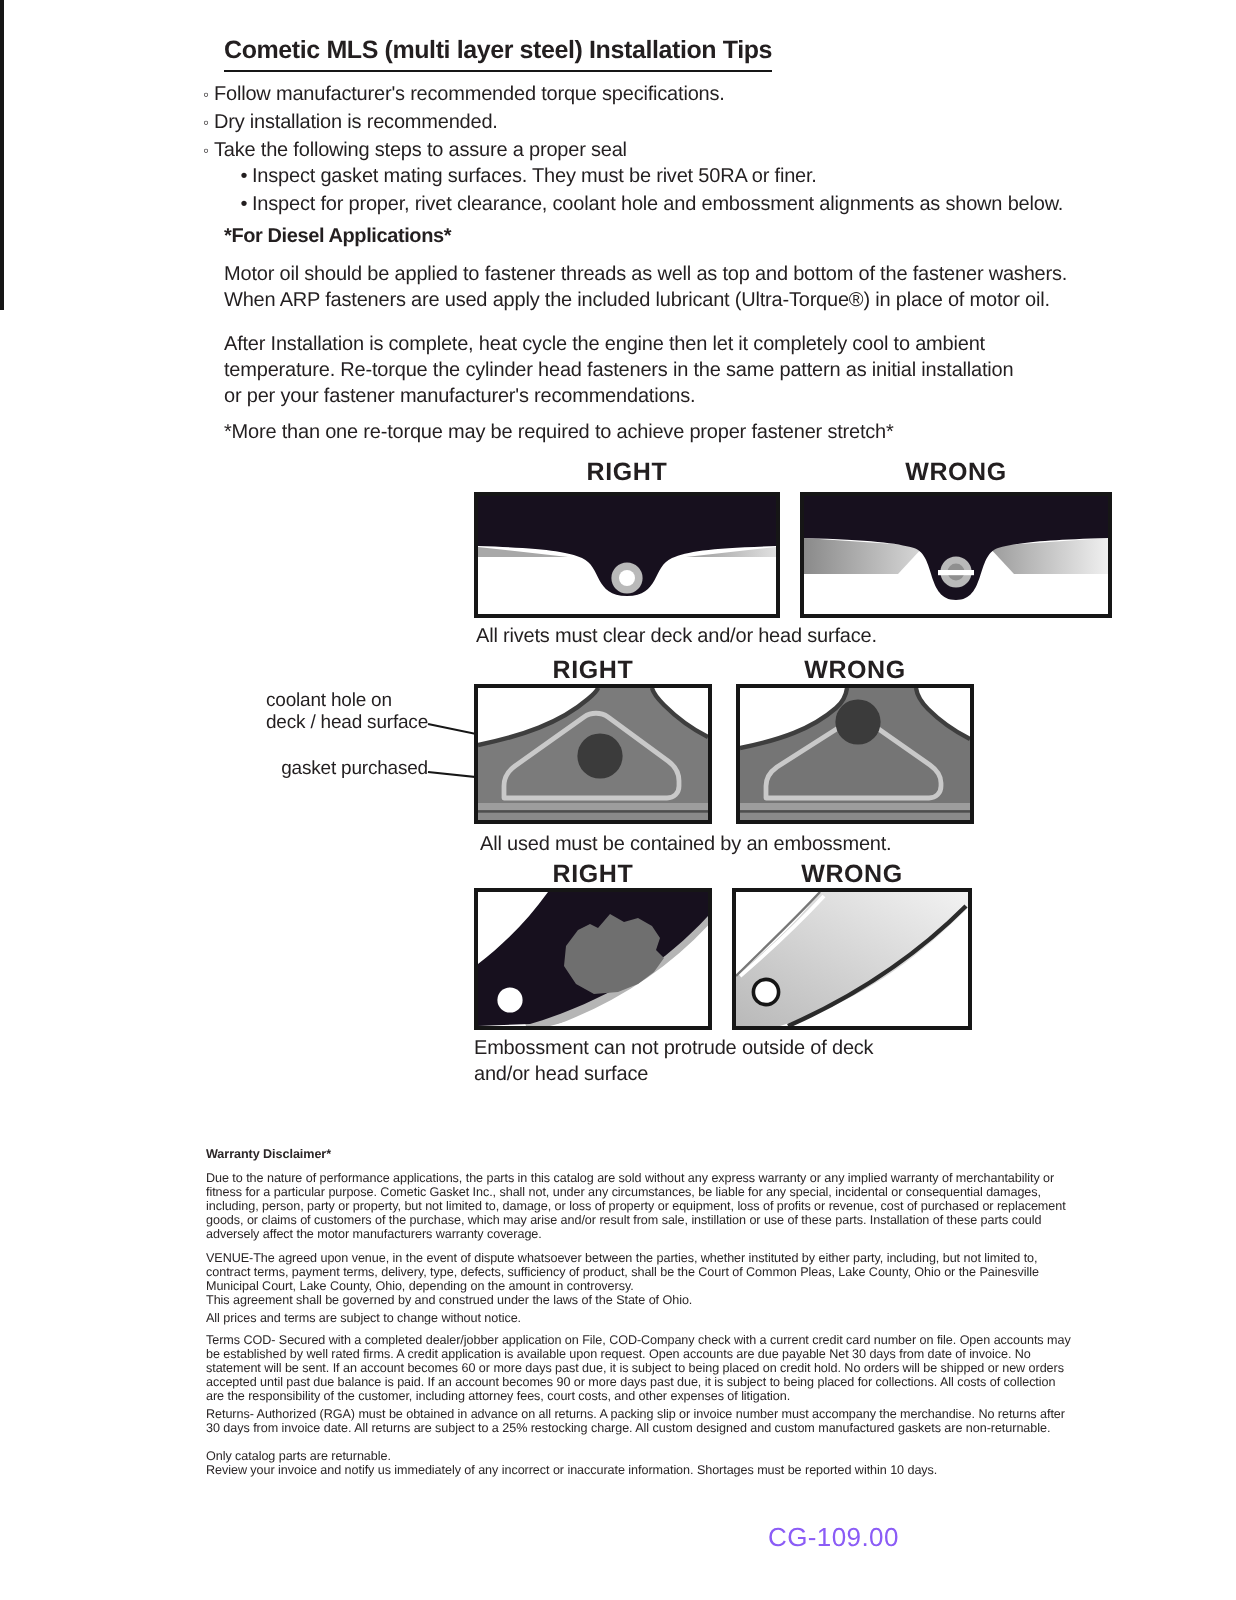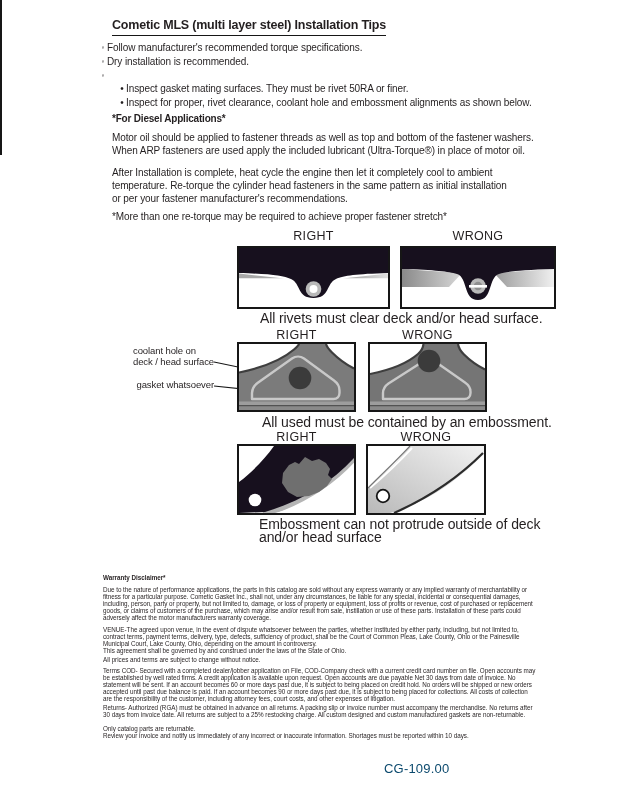--- a/index.html
+++ b/index.html
@@ -18,52 +18,53 @@
   .bullets { position:absolute; left:99px; top:41px; font-size:10px; letter-spacing:-0.1px; }
   .bullet-row { display:flex; line-height:13.8px; }
   .bullet-row .mark { width:8px; text-align:center; font-size:8.5px; line-height:13.8px; }
   .bullet-row.sub { margin-left:19px; }
   .bullet-row.sub .mark { font-size:10px; }
 
   .diesel-heading { position:absolute; left:112px; top:113px; font-size:10px; font-weight:bold; letter-spacing:-0.2px; }
   .body-para { position:absolute; left:112px; font-size:10px; line-height:12.8px; white-space:pre-line; letter-spacing:-0.1px; }
   .p1 { top:132px; } .p2 { top:167px; } .note { top:211px; }
 
-  .dg-label { position:absolute; font-size:12.5px; text-align:center; letter-spacing:0.3px; }
+  .dg-label { position:absolute; font-size:12.5px; text-align:center; letter-spacing:0.3px;font-weight:bold; }
   .dg-box { position:absolute; border:2px solid #161616; background:#fff; }
   .dg-box svg { display:block; }
-  .caption { position:absolute; font-size:14px; letter-spacing:-0.1px; white-space:pre-line; line-height:13px;margin-left:22px; }
+  .caption { position:absolute; font-size:10px; letter-spacing:-0.1px; white-space:pre-line; line-height:13px; }
 
   .side-label { position:absolute; right:404px; text-align:left; font-size:9.5px; line-height:10.5px; white-space:pre-line; letter-spacing:-0.1px; }
   .connector { position:absolute; left:212px; top:352px; }
 
   .fine { position:absolute; left:103px; width:478px; font-size:6.3px; line-height:7px; white-space:pre-line; letter-spacing:-0.03px; color:#2b2627; }
   .fine.head { font-weight:bold; width:200px; }
 
-  .footer-code { position:absolute; left:384px; top:761px; font-size:13px; letter-spacing:0.2px; color:#0c4a6e; }
+  .footer-code { position:absolute; left:384px; top:761px; font-size:13px; letter-spacing:0.2px; color:#8b5cf6; }
 </style>
 </head>
 <body>
 
 <div class="page">
   <div class="edge-line"></div>
 
   <div class="title">Cometic MLS (multi layer steel) Installation Tips</div>
 
   <div class="bullets">
     <div class="bullet-row">
       <span class="mark">◦</span>
       <span>Follow manufacturer's recommended torque specifications.</span>
     </div>
     <div class="bullet-row">
       <span class="mark">◦</span>
       <span>Dry installation is recommended.</span>
     </div>
     <div class="bullet-row">
       <span class="mark">◦</span>
+      <span>Take the following steps to assure a proper seal</span>
     </div>
     <div class="bullet-row sub">
       <span class="mark">•</span>
       <span>Inspect gasket mating surfaces.  They must be rivet 50RA or finer.</span>
     </div>
     <div class="bullet-row sub">
       <span class="mark">•</span>
       <span>Inspect for proper, rivet clearance, coolant hole and embossment alignments as shown below.</span>
     </div>
   </div>
@@ -120,21 +121,21 @@
     </svg>
   </div>
 
   <div class="caption" style="left:238px; top:312px;">All rivets must clear deck and/or head surface.</div>
 
   <div class="dg-label" style="left:237px; top:328px; width:119px;">RIGHT</div>
   <div class="dg-label" style="left:368px; top:328px; width:119px;">WRONG</div>
 
   <div class="side-label" style="top:346px;">coolant hole on
 deck / head surface</div>
-  <div class="side-label" style="top:380px;">gasket whatsoever</div>
+  <div class="side-label" style="top:380px;">gasket purchased</div>
   <svg class="connector" width="88" height="46" viewBox="0 0 88 46">
     <line x1="2" y1="10" x2="84" y2="27" stroke="#161616" stroke-width="1.1"></line>
     <line x1="2" y1="34" x2="50" y2="39" stroke="#161616" stroke-width="1.1"></line>
   </svg>
 
   <div class="dg-box" style="left:237px; top:342px; width:115px; height:66px;">
     <svg width="115" height="66" viewBox="0 0 115 66">
       <rect width="115" height="66" fill="#ffffff"></rect>
       <path d="M0,28.5 C22,24 41,17.5 55,5.5 C58,3 59.5,1.5 60,0 H87 C87.5,2 89,4.5 93,8.5 C101,16.5 107,20.5 115,24.5 V66 H0 Z" fill="#7b7b7b"></path>
       <path d="M0,28.5 C22,24 41,17.5 55,5.5 C58,3 59.5,1.5 60,0" stroke="#3e3e3e" stroke-width="2.2" fill="none"></path>

